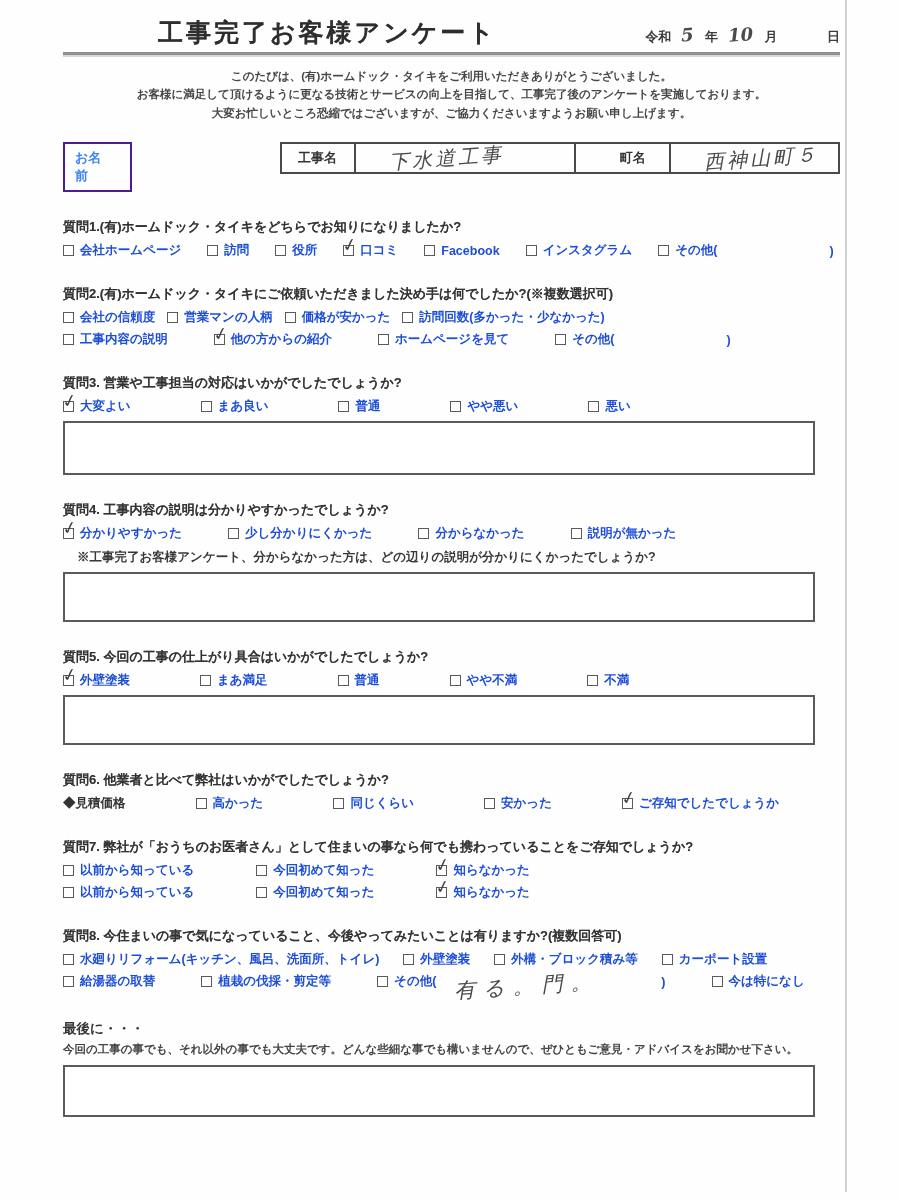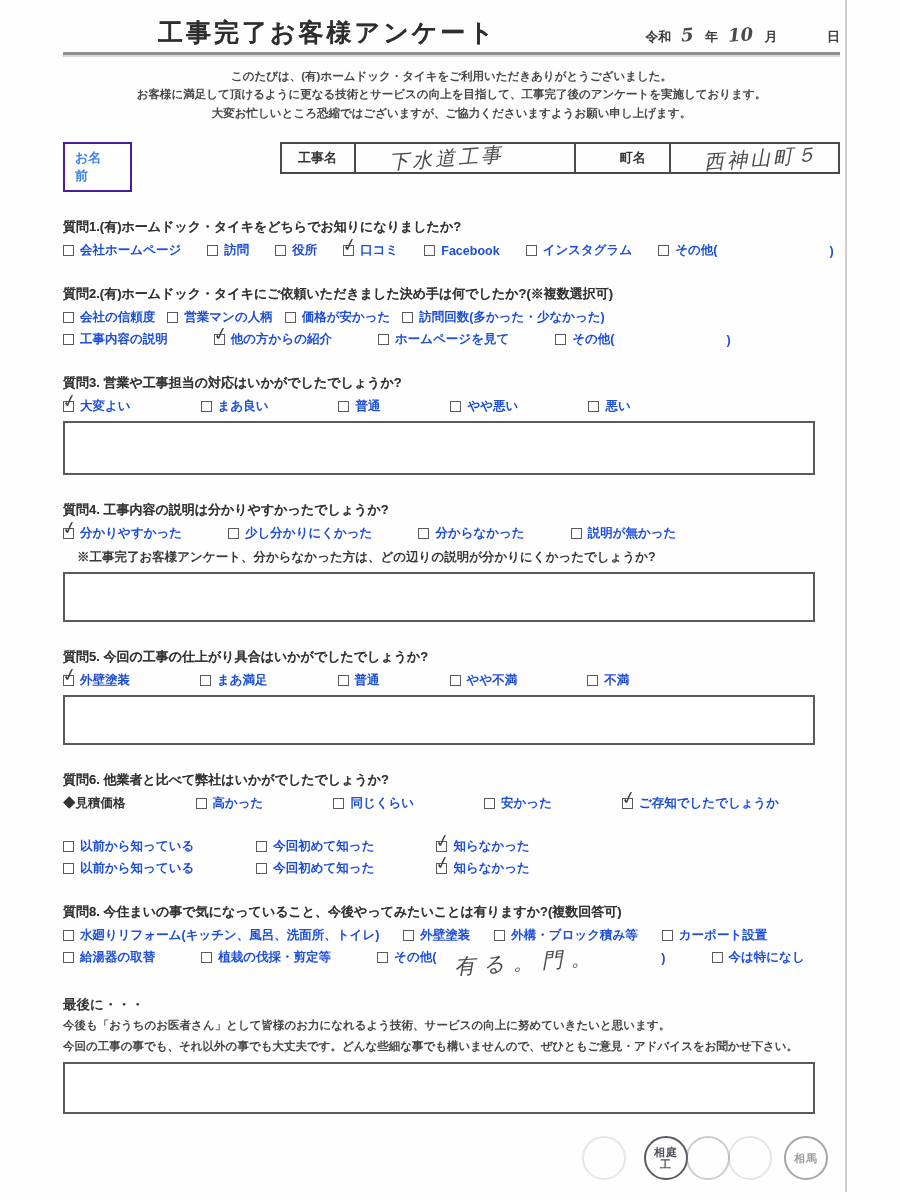--- a/index.html
+++ b/index.html
@@ -314,20 +314,21 @@
             </label>
             <label class="opt">
               <span class="cbox">
                 <span class="check">✓</span>
               </span>
               <span class="olabel">ご存知でしたでしょうか</span>
             </label>
           </div>
         </section>
         <section class="question">
+          <div class="q-title">質問7. 弊社が「おうちのお医者さん」として住まいの事なら何でも携わっていることをご存知でしょうか?</div>
           <div class="opt-row" style="column-gap: 62px;">
             <label class="opt">
               <span class="cbox"></span>
               <span class="olabel">以前から知っている</span>
             </label>
             <label class="opt">
               <span class="cbox"></span>
               <span class="olabel">今回初めて知った</span>
             </label>
             <label class="opt">
@@ -395,28 +396,20 @@
               <span class="cbox"></span>
               <span class="olabel">今は特になし</span>
             </label>
           </div>
         </section>
       </div>
 
     <div class="closing">
       <div class="closing-heading">最後に・・・</div>
       <div id="closing-lines">
-          <p class="cline">今後も「おうちのお医者さん」として皆様のお力になれるよう技術、サービスの向上に努めていきたいと思います。</p>
           <p class="cline">今回の工事の事でも、それ以外の事でも大丈夫です。どんな些細な事でも構いませんので、ぜひともご意見・アドバイスをお聞かせ下さい。</p>
         </div>
       <div class="writebox" id="closing-box" style="height: 52px;"></div>
     </div>
 
   </div>
 
-  <div class="stamps" id="stamps">
-      <div class="stamp faint" style="left: 0px;"></div>
-      <div class="stamp dark" style="left: 62px;">相庭 工</div>
-      <div class="stamp light" style="left: 104px;"></div>
-      <div class="stamp faint" style="left: 146px;"></div>
-      <div class="stamp medium" style="left: 202px;">相馬</div>
-    </div>
 </div>
 
 </body></html>

